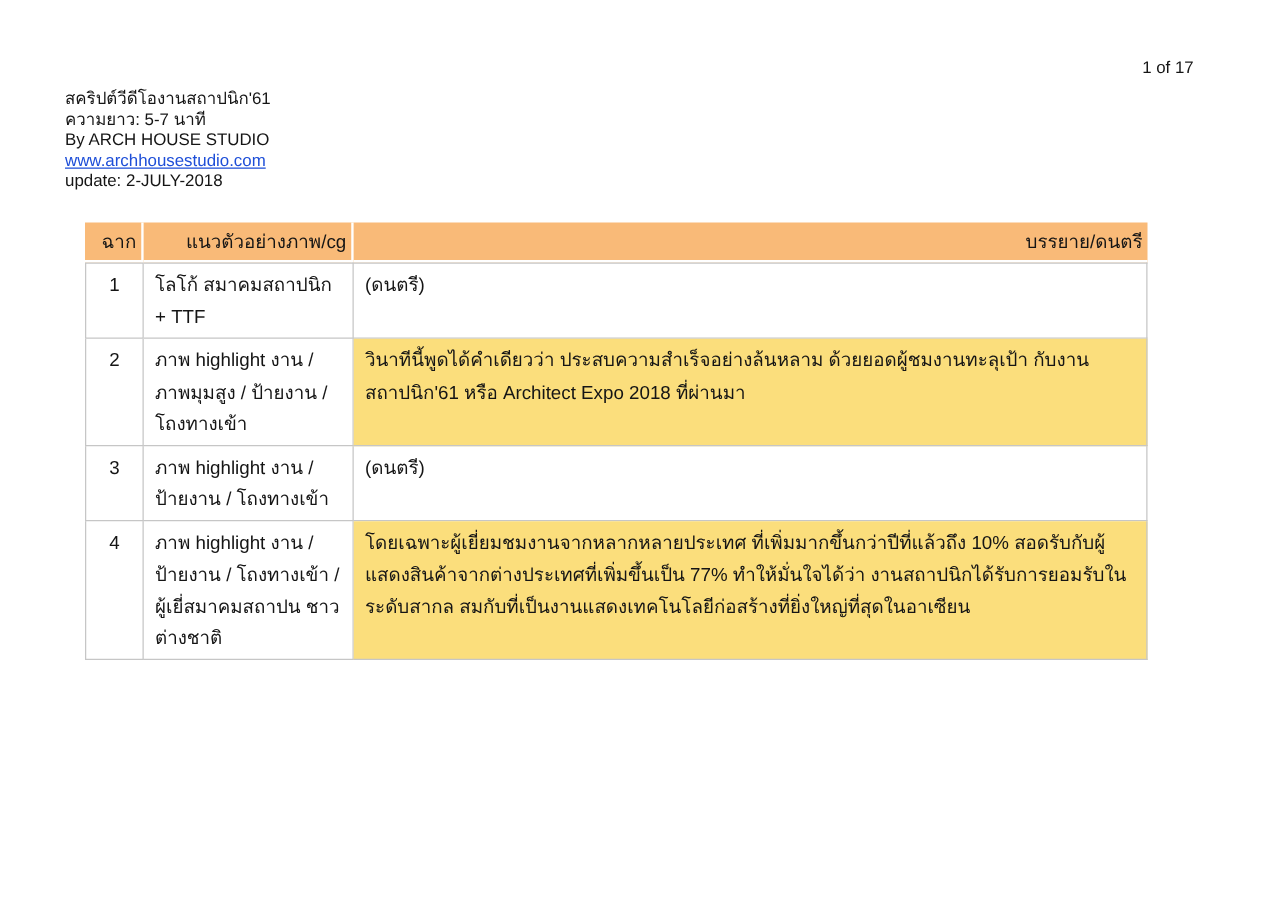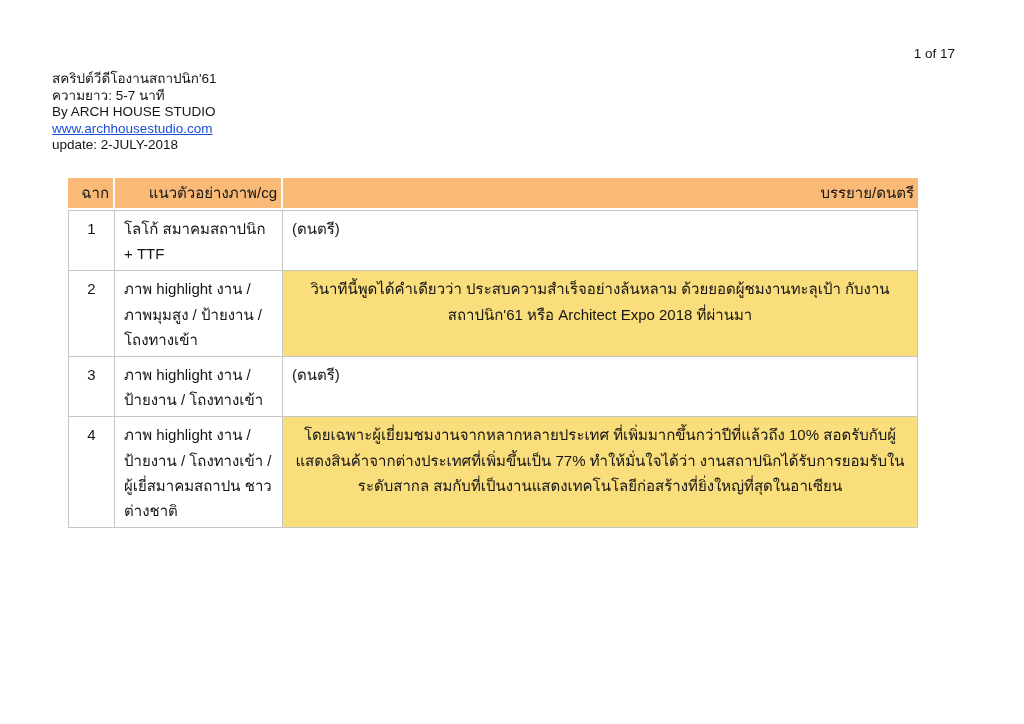--- a/index.html
+++ b/index.html
@@ -61,21 +61,21 @@
     box-sizing: border-box;
     border-right: 1px solid var(--grid-border, #C6C6C6);
     border-bottom: 1px solid var(--grid-border, #C6C6C6);
     vertical-align: top;
     padding: 5px 9px 4px 9px;
     line-height: 1.68;
   }
   .script-table td:first-child { border-left: 1px solid var(--grid-border, #C6C6C6); }
   .script-table tbody tr:first-child td { border-top: 1px solid var(--grid-border, #C6C6C6); }
   td.scene { text-align: center; padding-left: 2px; padding-right: 2px; }
-  td.narration.highlight { background: var(--highlight-bg, #FBDE7C); text-align: center; }
+  td.narration.highlight { background: var(--highlight-bg, #FBDE7C); }
   tr.r1 td { height: 58px; }
   tr.r2 td { height: 81px; }
   tr.r3 td { height: 59px; }
   tr.r4 td { height: 107px; }
 </style>
 </head>
 <body>
 
 <div class="page">
 

